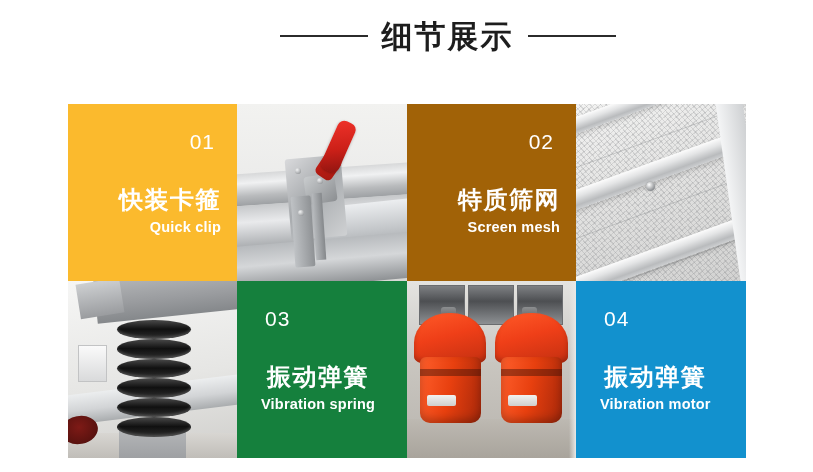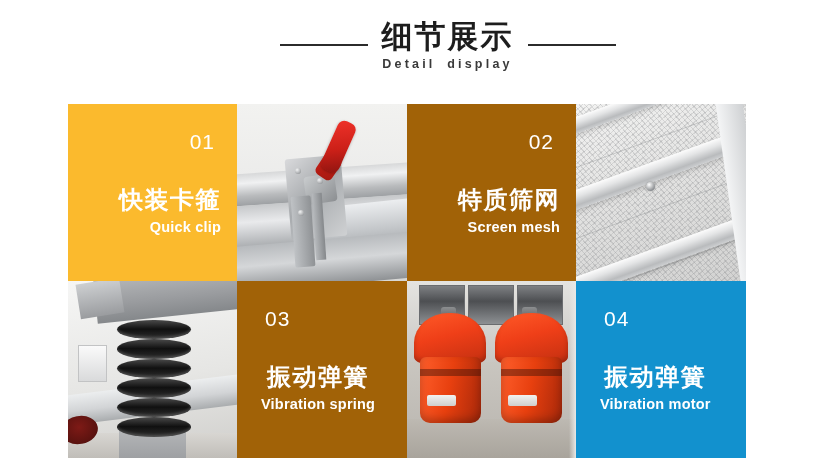--- a/index.html
+++ b/index.html
@@ -347,21 +347,20 @@
   }
 </style>
 </head>
 <body>
 
 <div class="header">
   <div class="title-wrap">
     <div class="rule"></div>
     <div class="title-block">
       <div class="title-cn">细节展示</div>
-      <div class="title-en">Detail  display</div>
     </div>
     <div class="rule"></div>
   </div>
 </div>
 
 <div class="grid">
 
   <div class="cell">
     <div class="tile align-right" style="background:#FBBA2D">
       <div class="num">01</div>
@@ -425,21 +424,21 @@
       <div class="coil" style="top:22%"></div>
       <div class="coil" style="top:33%"></div>
       <div class="coil" style="top:44%"></div>
       <div class="coil" style="top:55%"></div>
       <div class="coil" style="top:66%"></div>
       <div class="coil" style="top:77%"></div>
     </div>
   </div>
 
   <div class="cell">
-    <div class="tile align-left" style="background:#a16207">
+    <div class="tile align-left" style="background:#15803d">
       <div class="num">03</div>
       <div class="textgrp">
         <div class="cn">振动弹簧</div>
         <div class="en">Vibration spring</div>
       </div>
     </div>
   </div>
 
   <div class="cell">
     <div class="photo photo-motor">

